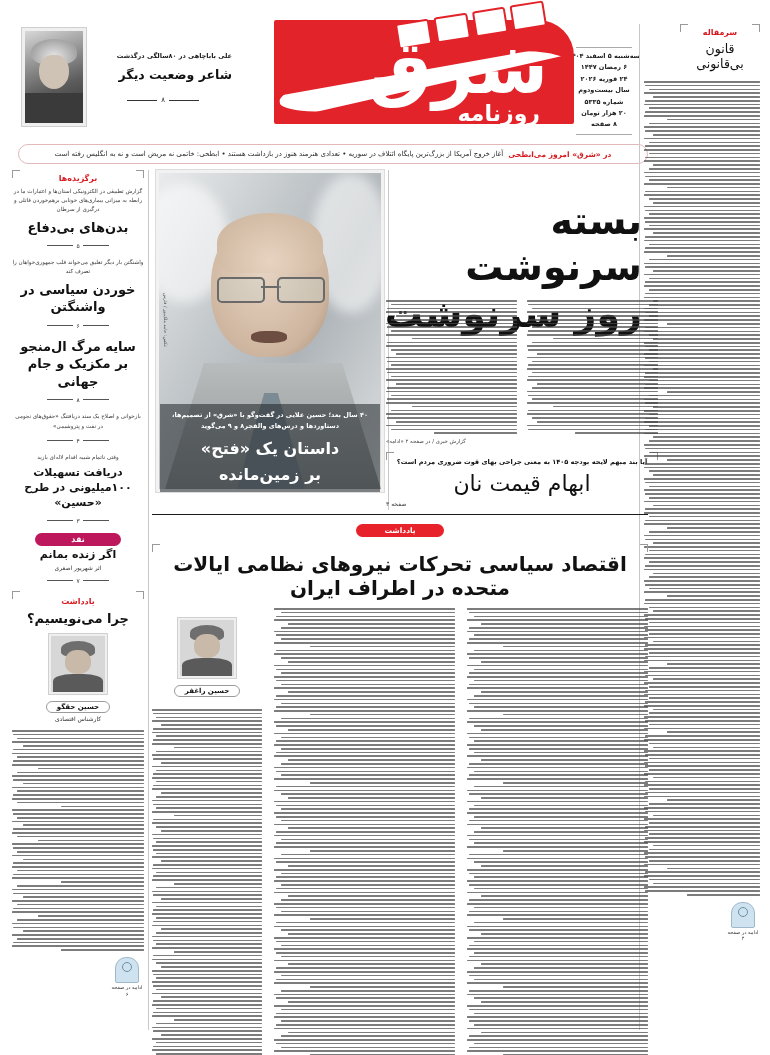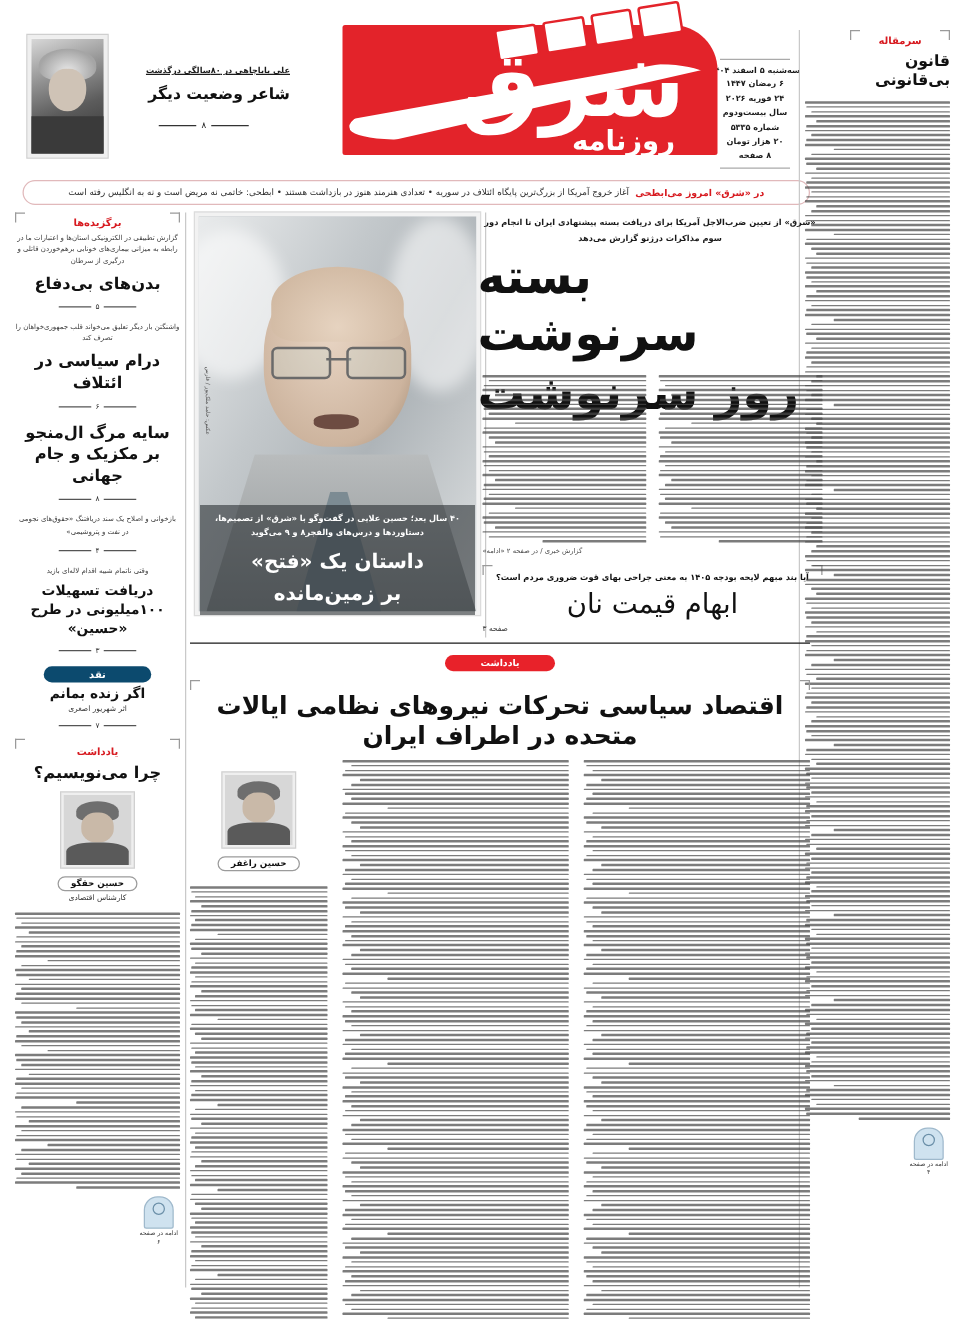--- a/index.html
+++ b/index.html
@@ -36,21 +36,21 @@
 
   
   .masthead{position:absolute;left:0;top:0;width:770px;height:140px;}
 
   .poet{position:absolute;left:22px;top:28px;width:210px;height:100px;display:flex;flex-direction:row-reverse;align-items:flex-start;gap:8px;}
   .poet-photo{width:58px;height:92px;background:linear-gradient(160deg,#d8d8d8,#8e8e8e 35%,#5c5c5c 60%,#2f2f2f);border:3px solid #efefef;outline:1px solid #cfcfcf;position:relative;overflow:hidden;flex:none;}
   .poet-photo .hair{position:absolute;left:6px;right:6px;top:8px;height:26px;background:radial-gradient(ellipse at 50% 70%,#e8e8e8,#a5a5a5 70%);border-radius:50% 50% 40% 40%;}
   .poet-photo .face{position:absolute;left:14px;right:14px;top:24px;height:34px;background:#cfc3b6;border-radius:45% 45% 50% 50%;}
   .poet-photo .body{position:absolute;left:0;right:0;bottom:0;height:30px;background:#3a3a3a;}
   .poet-txt{flex:1;text-align:right;padding-top:24px;}
-  .poet-kicker{font-size:6.5px;color:#1b1b1b;font-weight:bold;letter-spacing:-.2px;margin-bottom:7px;text-decoration:underline;}
+  .poet-kicker{font-size:6.5px;color:#1b1b1b;font-weight:bold;letter-spacing:-.2px;margin-bottom:7px;}
   .poet-title{font-size:12.5px;font-weight:bold;color:#111;}
   .pagechip{margin-top:14px;display:flex;align-items:center;justify-content:center;gap:4px;}
   .pagechip .ln{height:1px;width:30px;background:#333;}
   .pagechip .num{font-size:7px;}
 
   .logo{position:absolute;right:196px;top:14px;width:320px;height:118px;}
   .logo .plate{position:absolute;right:0;top:6px;width:300px;height:104px;background:#e3232a;border-radius:2px 36px 2px 2px;}
   .logo .swoosh{position:absolute;right:4px;top:48px;width:292px;height:40px;background:#fff;border-radius:60% 40% 50% 50%/90% 80% 60% 70%;transform:rotate(-7deg);clip-path:polygon(0 40%,100% 0,100% 26%,0 100%);}
   .logo .teeth{position:absolute;right:28px;top:-2px;width:150px;height:26px;display:flex;gap:5px;transform:rotate(-9deg);}
   .logo .teeth span{flex:1;background:#fff;border:2px solid #e3232a;border-radius:3px;}
@@ -65,21 +65,21 @@
   .teaser{position:absolute;left:18px;top:144px;width:630px;height:20px;border:1px solid #e1b9bb;border-radius:10px;display:flex;align-items:center;justify-content:center;padding:0 8px;box-sizing:border-box;}
   .teaser .lead{color:#d7191f;font-weight:bold;font-size:7.5px;margin-left:5px;white-space:nowrap;}
   .teaser .txt{color:#2a2a2a;font-size:7px;white-space:nowrap;}
 
   
   .vline{position:absolute;width:1px;background:#c9c9c9;}
 
   
   .leftbar{position:absolute;left:12px;top:170px;width:132px;}
   .secbadge{display:block;text-align:center;color:#d7191f;font-size:8px;font-weight:bold;margin:0 0 4px;}
-  .secbadge.filled{background:#0c4a6e;color:#fff;border-radius:9px;padding:2px 0;width:86px;margin:2px auto;}
+  .secbadge.filled{background:#be185d;color:#fff;border-radius:9px;padding:2px 0;width:86px;margin:2px auto;}
   .lb-item{margin-bottom:9px;}
   .lb-kicker{font-size:5.6px;line-height:1.65;color:#3a3a3a;text-align:center;margin-bottom:4px;}
   .lb-title{font-size:13px;font-weight:bold;line-height:1.35;text-align:center;color:#111;}
   .lb-title.sm{font-size:11px;}
   .lb-sub{font-size:6px;text-align:center;margin-top:2px;color:#333;}
   .pgmark{display:flex;align-items:center;justify-content:center;gap:3px;margin:6px 0 7px;}
   .pgmark .ln{height:1px;width:26px;background:#555;}
   .pgmark .n{font-size:6px;color:#333;}
 
   .author{margin:6px auto 0;width:100%;text-align:center;}
@@ -104,35 +104,35 @@
   .mp-suit{position:absolute;left:6px;bottom:0;width:216px;height:126px;background:linear-gradient(180deg,#b9bcbd,#8e9395);clip-path:polygon(18% 0,82% 0,100% 100%,0 100%);}
   .mp-shirt{position:absolute;left:78px;bottom:0;width:68px;height:96px;background:#7c8b93;clip-path:polygon(40% 0,60% 0,100% 100%,0 100%);}
   .mp-credit{position:absolute;left:-1px;top:120px;width:10px;font-size:4.6px;writing-mode:vertical-rl;color:#555;letter-spacing:.2px;}
 
   .photo-caption{position:absolute;left:160px;top:404px;width:220px;padding:6px 8px;box-sizing:border-box;background:rgba(30,34,38,.55);}
   .pc-kicker{font-size:6.5px;color:#fff;line-height:1.75;text-align:center;font-weight:bold;}
   .pc-title{font-size:16px;color:#fff;font-weight:bold;text-align:center;line-height:1.35;margin-top:5px;}
 
   
   .lead-kicker{position:absolute;right:116px;top:172px;width:268px;text-align:center;font-size:6.6px;font-weight:bold;line-height:1.9;color:#1a1a1a;}
-  .lead-hl{position:absolute;right:116px;top:198px;width:272px;text-align:left;}
+  .lead-hl{position:absolute;right:128px;top:198px;width:272px;text-align:right;}
   .lead-hl .l1{font-size:38px;font-weight:bold;line-height:1.22;letter-spacing:-1px;}
   .lead-hl .l2{font-size:38px;font-weight:bold;line-height:1.22;letter-spacing:-1px;}
   .lead-cols{position:absolute;right:112px;top:300px;width:272px;display:flex;gap:10px;}
   .lead-cols .c{flex:1;}
   .lead-credit{font-size:5.4px;color:#444;text-align:left;margin-top:4px;}
 
   .sub-pack{position:absolute;right:112px;top:452px;width:272px;}
   .sub-kicker{font-size:6.6px;font-weight:bold;text-align:center;margin-bottom:5px;}
   .sub-hl{font-size:22px;font-weight:normal;text-align:center;}
   .sub-page{font-size:6px;color:#333;text-align:left;margin-top:4px;}
 
   
   .rightbar{position:absolute;right:10px;top:24px;width:116px;}
-  .rb-title{font-size:12.5px;font-weight:bold;margin:4px 0 6px;}
+  .rb-title{font-size:12.5px;font-weight:normal;text-align:center;margin:4px 0 6px;}
 
   
   .feature{position:absolute;left:152px;top:524px;width:496px;}
   .feat-badge{display:block;margin:0 auto 7px;background:#e8222a;color:#fff;font-size:7.5px;font-weight:bold;border-radius:9px;padding:2px 16px;width:56px;text-align:center;}
   .feat-hl{font-size:20px;font-weight:bold;text-align:center;margin-bottom:8px;}
   .feat-cols{display:flex;gap:12px;}
   .feat-cols .c{flex:1;}
   .feat-author{width:110px;flex:none;text-align:center;padding-top:4px;}
 
   .contin{display:inline-flex;flex-direction:column;align-items:center;width:34px;margin-top:4px;}
@@ -210,21 +210,21 @@
       <div class="lb-title">بدن‌های بی‌دفاع</div>
       <div class="pgmark">
         <span class="ln"></span>
           <span class="n">۵</span>
           <span class="ln"></span>
       </div>
     </div>
 
     <div class="lb-item">
       <div class="lb-kicker">واشنگتن بار دیگر تعلیق می‌خواند قلب جمهوری‌خواهان را تصرف کند</div>
-      <div class="lb-title">درام سیاسی در ائتلاف</div>
+      <div class="lb-title">خوردن سیاسی در واشنگتن</div>
       <div class="pgmark">
         <span class="ln"></span>
           <span class="n">۶</span>
           <span class="ln"></span>
       </div>
     </div>
 
     <div class="lb-item">
       <div class="lb-title">سایه مرگ ال‌منجو بر مکزیک و جام جهانی</div>
       <div class="pgmark">
@@ -360,21 +360,20 @@
     <div class="mp-mouth"></div>
     <div class="mp-credit">عکس: حامد ملک‌پور / فارس</div>
   </div>
 
   <div class="photo-caption">
     <div class="pc-kicker">۴۰ سال بعد؛ حسین علایی در گفت‌وگو با «شرق» از تصمیم‌ها، دستاوردها و درس‌های والفجر۸ و ۹ می‌گوید</div>
     <div class="pc-title">داستان یک «فتح»</div>
     <div class="pc-title">بر زمین‌مانده</div>
   </div>
 
-  <div class="lead-kicker">«شرق» از تعیین ضرب‌الاجل آمریکا برای دریافت بسته پیشنهادی ایران تا انجام دور سوم مذاکرات درژنو گزارش می‌دهد</div>
   <div class="lead-hl">
     <div class="l1">بسته سرنوشت</div>
     <div class="l2">روز سرنوشت</div>
   </div>
 
   <div class="lead-cols">
     <div class="c">
       <div class="fauxtext small">
         <i class="s1"></i>
           <i class="s3"></i>

